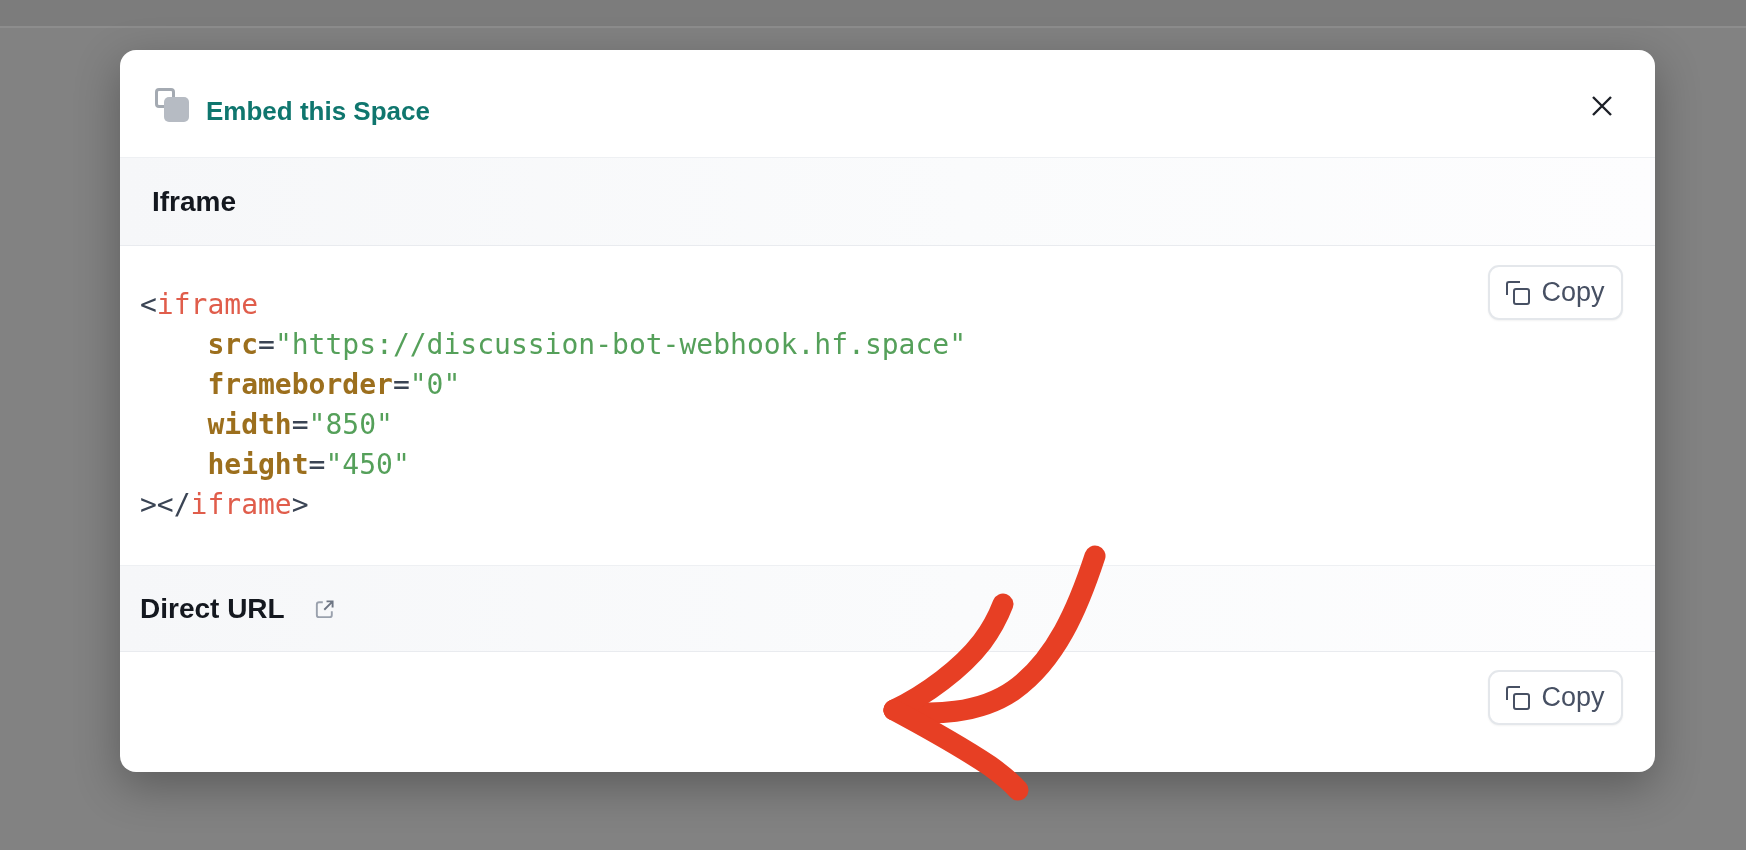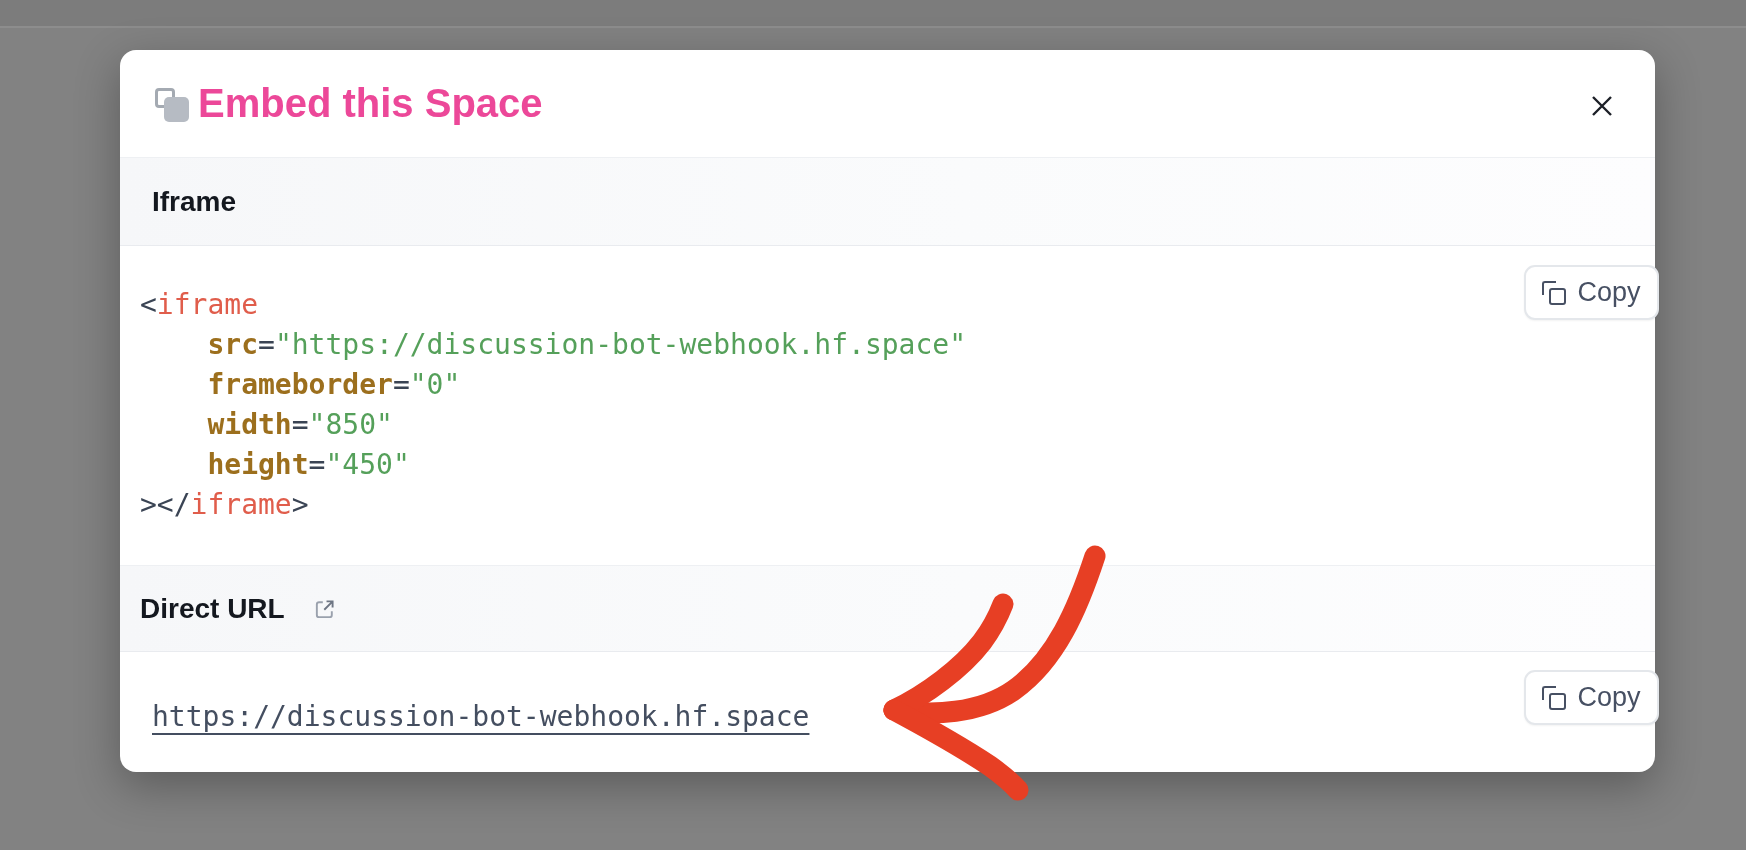--- a/index.html
+++ b/index.html
@@ -18,22 +18,22 @@
     background: #ffffff; border-radius: 16px;
     box-shadow: 0 14px 45px rgba(0,0,0,.30);
   }
   
   .title-icon { position: absolute; left: 35px; top: 38px; width: 34px; height: 34px; }
   .ti-back  { position: absolute; left: 0; top: 0; width: 20px; height: 20px;
               border: 3px solid #a4aab2; border-radius: 4px; }
   .ti-front { position: absolute; left: 9px; top: 9px; width: 25px; height: 25px;
               background: #b6bbc3; border-radius: 5px; }
   .modal-title {
-    position: absolute; left: 78px; top: 34px; margin: 0;
-    font-size: 40px; line-height: 38px; font-weight: 700; color: #ec4899;
+    position: absolute; left: 78px; top: 34px; margin: 8px;
+    font-size: 26px; line-height: 38px; font-weight: 700; color: #0f766e;
   }
   .close-btn {
     position: absolute; left: 1462px; top: 36px; width: 40px; height: 40px;
     background: none; border: none; padding: 0; cursor: pointer;
     display: flex; align-items: center; justify-content: center; color: #1c2027;
   }
   
   .band {
     position: absolute; left: 0; width: 100%;
     background: linear-gradient(to right, #f6f7f9 0%, #fafbfc 55%, #fdfdfe 100%);
@@ -54,21 +54,21 @@
   .tok-tag    { color: var(--syntax-tag, #e05d4b); }
   .tok-attr   { color: var(--syntax-attr, #9c6f1d); font-weight: bold; }
   .tok-string { color: var(--syntax-string, #55a05a); }
   
   .copy-btn {
     position: absolute; left: 1368px; width: 135px; height: 55px;
     background: #ffffff; border: 2px solid #e4e7eb; border-radius: 11px;
     box-shadow: 0 1px 2px rgba(0,0,0,.05);
     display: flex; align-items: center; justify-content: center; gap: 11px;
     color: #475063; font-family: "Liberation Sans", sans-serif;
-    font-size: 27px; cursor: pointer; padding: 0; margin-left: 36px;
+    font-size: 27px; cursor: pointer; padding: 0;
   }
   .copy-iframe { top: 215px; }
   .copy-url    { top: 620px; }
   .copy-icon { position: relative; width: 24px; height: 24px; flex: 0 0 auto; }
   .ci-back  { position: absolute; left: 0; top: 0; width: 14px; height: 14px;
               border-top: 2.5px solid currentColor; border-left: 2.5px solid currentColor;
               border-top-left-radius: 3px; }
   .ci-front { position: absolute; right: 0; bottom: 0; width: 17px; height: 17px;
               border: 2.5px solid currentColor; border-radius: 3px; }
   
@@ -119,21 +119,20 @@
   <div class="band band-url">
     <span class="band-label">Direct URL</span>
     <a href="#" class="ext-link">
       <svg width="27" height="27" viewBox="0 0 24 24" fill="none">
         <path d="M10.5 5.5 H7.2 C6 5.5 5.2 6.3 5.2 7.5 V16.8 C5.2 18 6 18.8 7.2 18.8 H16.5 C17.7 18.8 18.5 18 18.5 16.8 V13.5" stroke="#9aa1ad" stroke-width="1.7"></path>
         <path d="M13.8 4.8 H19.2 V10.2 M19 5 L11.8 12.2" stroke="#6e7684" stroke-width="1.7"></path>
       </svg>
     </a>
   </div>
 
-  <a href="#" class="direct-url">https://discussion-bot-webhook.hf.space</a>
 
   <button class="copy-btn copy-url">
     <span class="copy-icon">
       <span class="ci-back"></span>
       <span class="ci-front"></span>
     </span>
     <span>Copy</span>
   </button>
 
 </div>

